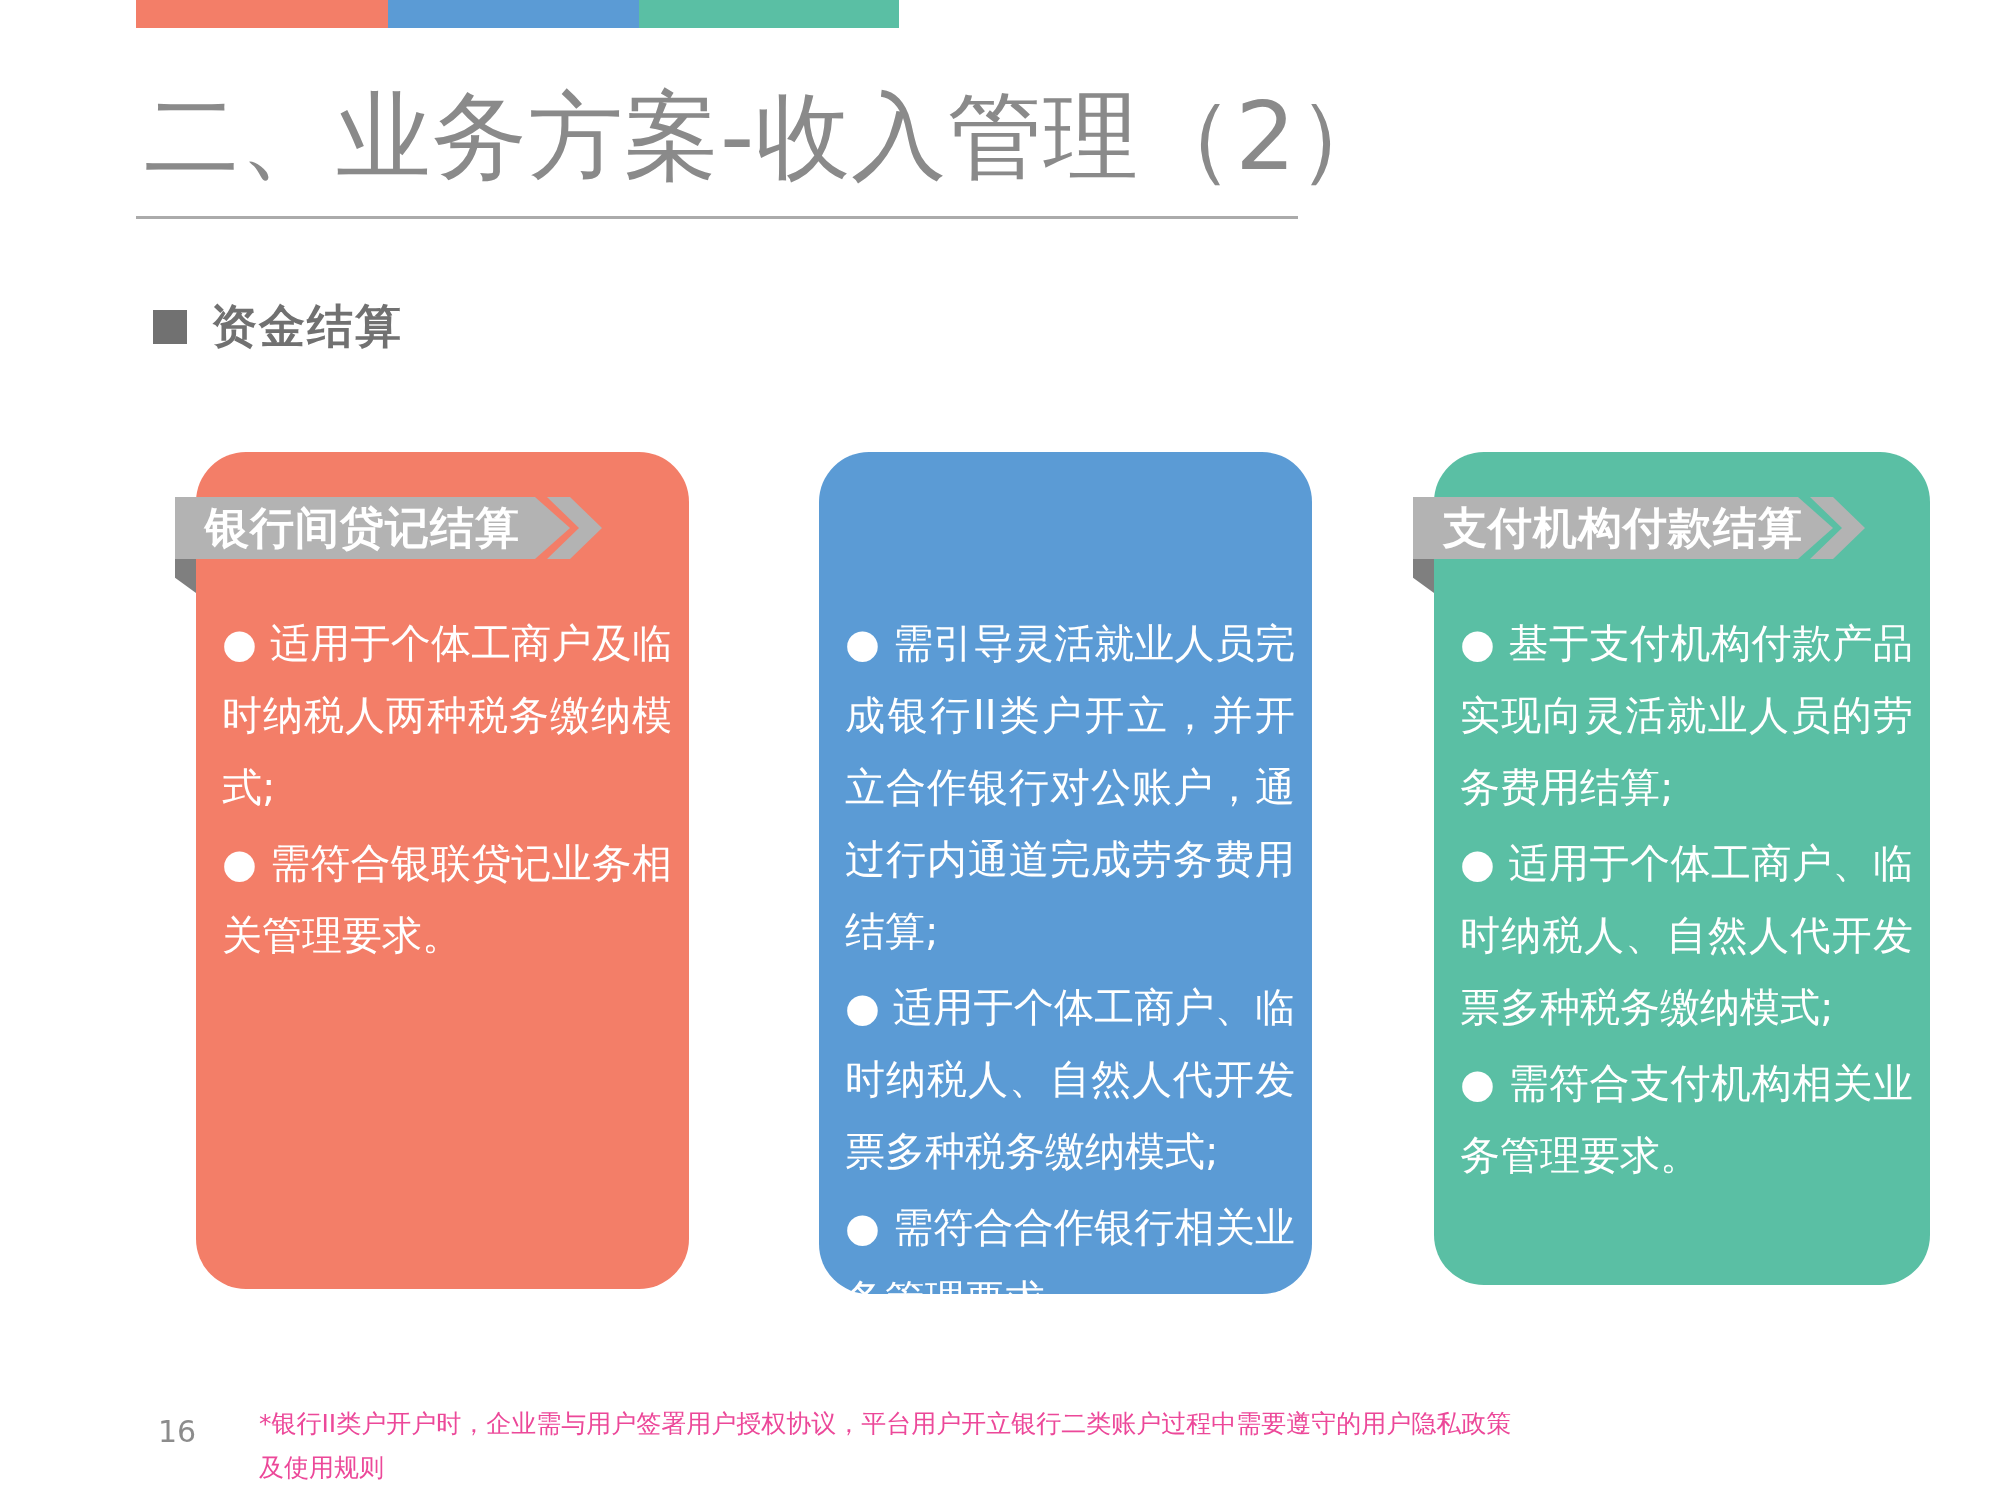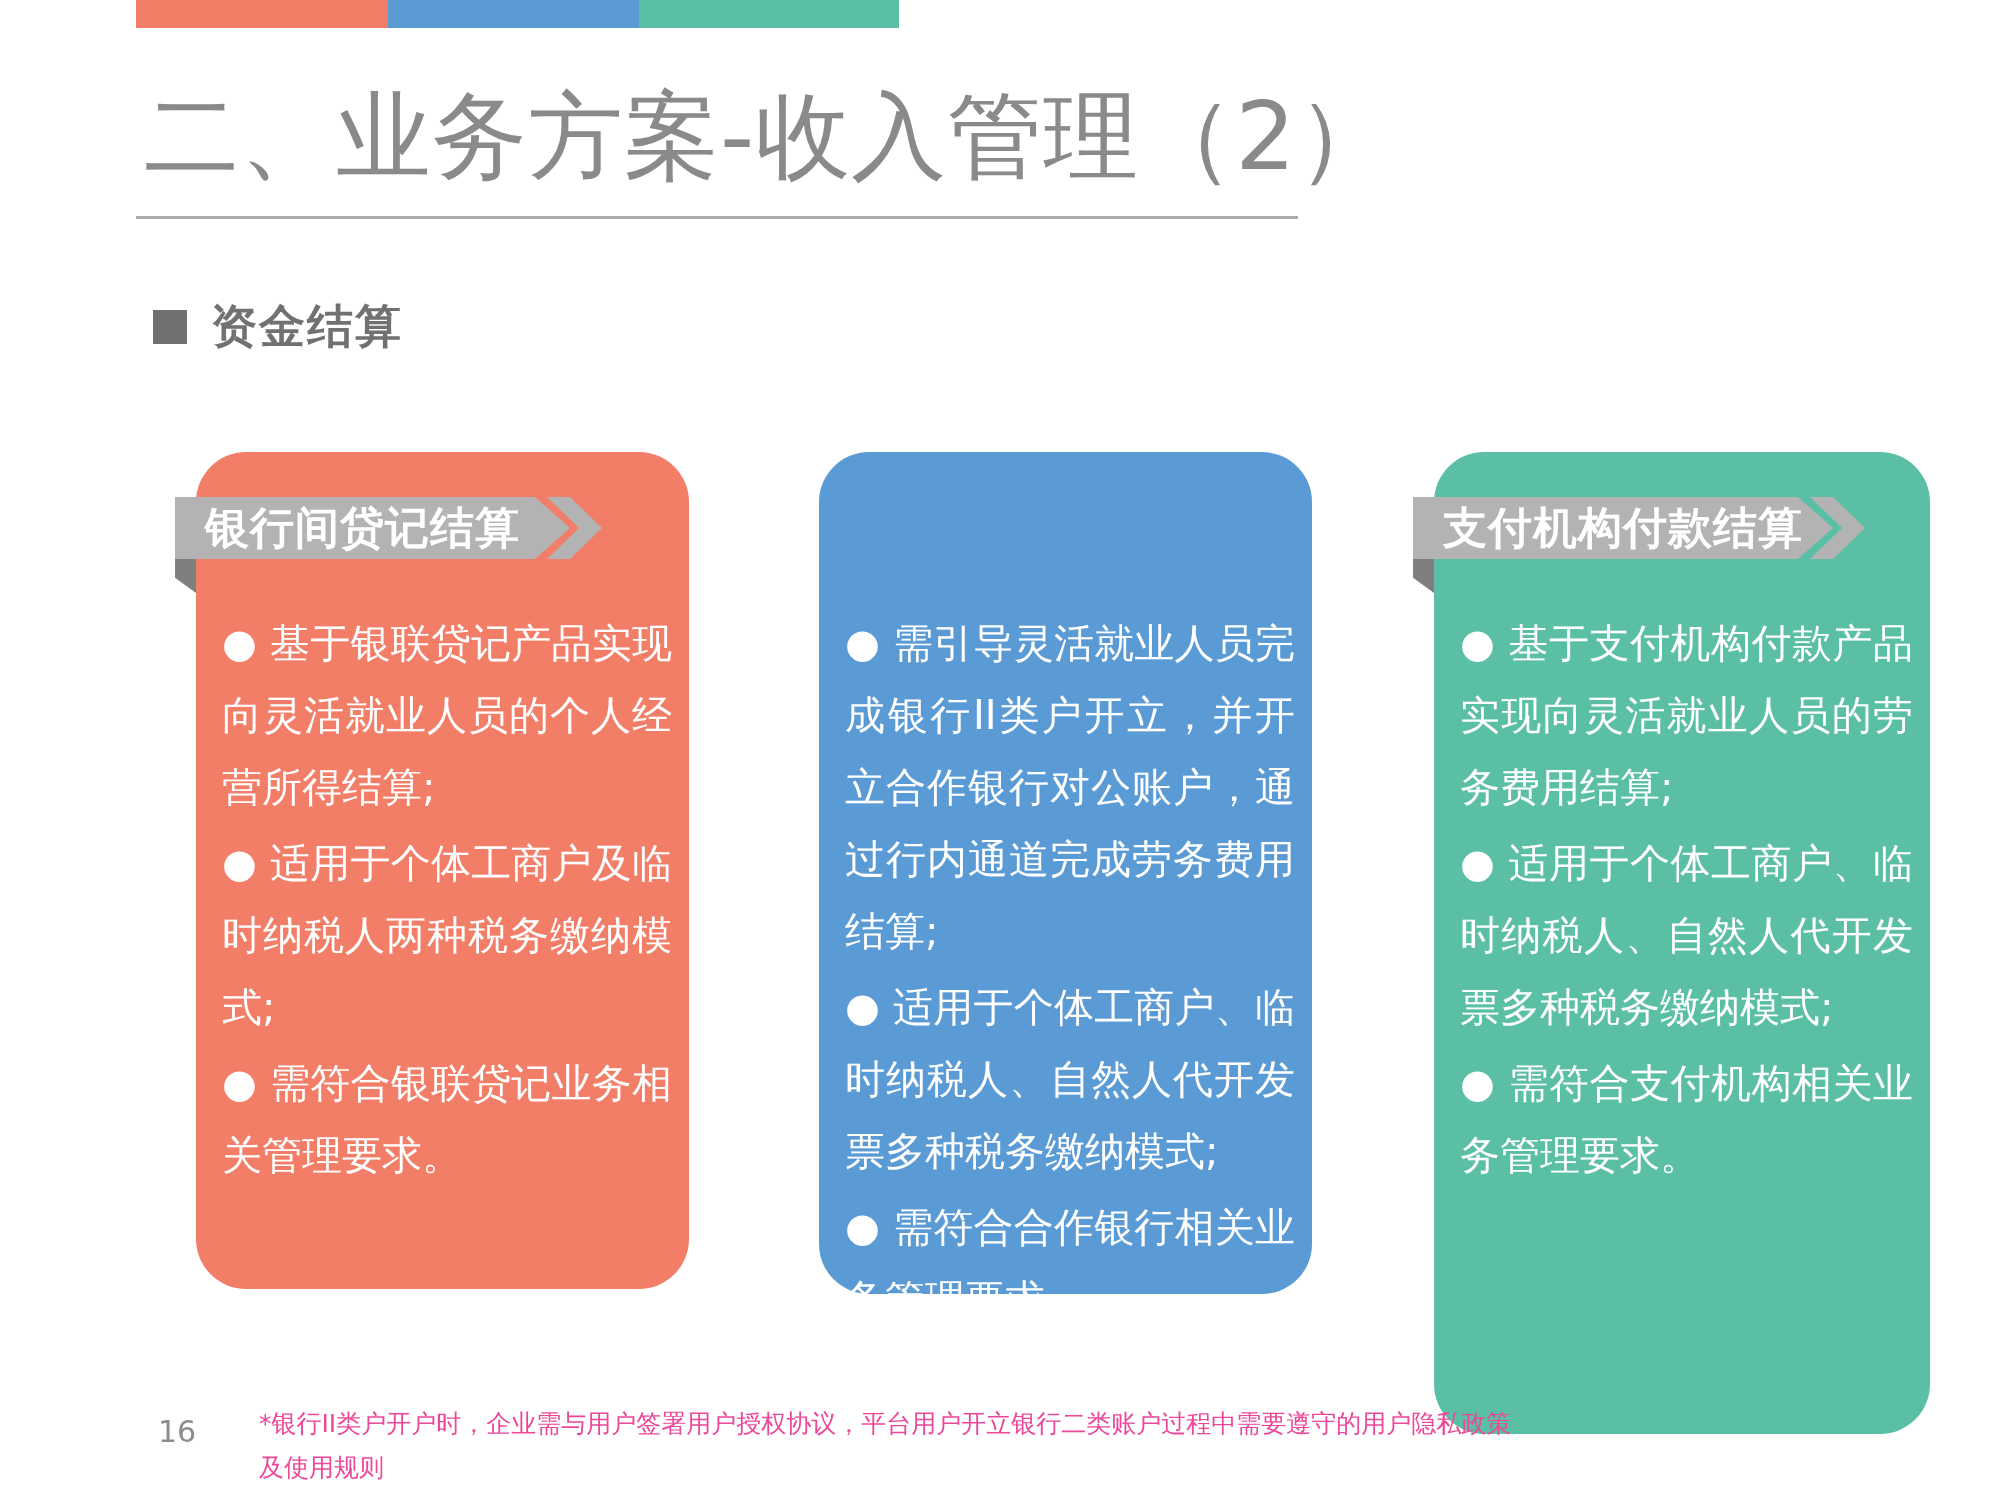--- a/index.html
+++ b/index.html
@@ -24,21 +24,21 @@
 
   
   .section { position:absolute; left:141px; top:296px; display:flex; align-items:center;padding-left:12px; }
   .section .sq { width:34px; height:34px; background:#717171; flex:0 0 auto; }
   .section .lbl { margin-left:24px; font-size:46px; font-weight:bold; color:#717171; letter-spacing:2px; }
 
   
   .card { position:absolute; top:452px; width:493px; border-radius:50px;margin-left:36px; }
   .card.c1 { left:160px;  height:837px; }
   .card.c2 { left:783px;  height:842px; }
-  .card.c3 { left:1398px; height:982px; width:496px; }
+  .card.c3 { left:1398px; height:833px; width:496px; }
 
   
   .ribbon { position:absolute; left:-21px; top:45px; width:480px; height:100px;
             --bw:360px; --tip:395px; }
   .card.c3 .ribbon { --bw:385px; --tip:420px; }
   .ribbon .banner {
     position:absolute; left:0; top:0; width:440px; height:62px; background:#B3B3B3;
     clip-path:polygon(0 0, var(--bw) 0, var(--tip) 50%, var(--bw) 100%, 0 100%);
   }
   .ribbon .chev {
@@ -88,21 +88,20 @@
   </div>
 
   <section class="card c1" style="background: rgb(243, 126, 104);">
     <div class="ribbon">
       <div class="banner"></div>
       <div class="chev"></div>
       <div class="fold"></div>
       <span class="rtitle">银行间贷记结算</span>
     </div>
     <div class="cbody">
-        <p class="bullet">● 基于银联贷记产品实现向灵活就业人员的个人经营所得结算;</p>
         <p class="bullet">● 适用于个体工商户及临时纳税人两种税务缴纳模式;</p>
         <p class="bullet">● 需符合银联贷记业务相关管理要求。</p>
       </div>
   </section>
 
   <section class="card c2" style="background: rgb(91, 155, 213);">
     <div class="cbody">
         <p class="bullet">● 需引导灵活就业人员完成银行II类户开立，并开立合作银行对公账户，通过行内通道完成劳务费用结算;</p>
         <p class="bullet">● 适用于个体工商户、临时纳税人、自然人代开发票多种税务缴纳模式;</p>
         <p class="bullet">● 需符合合作银行相关业务管理要求。</p>

